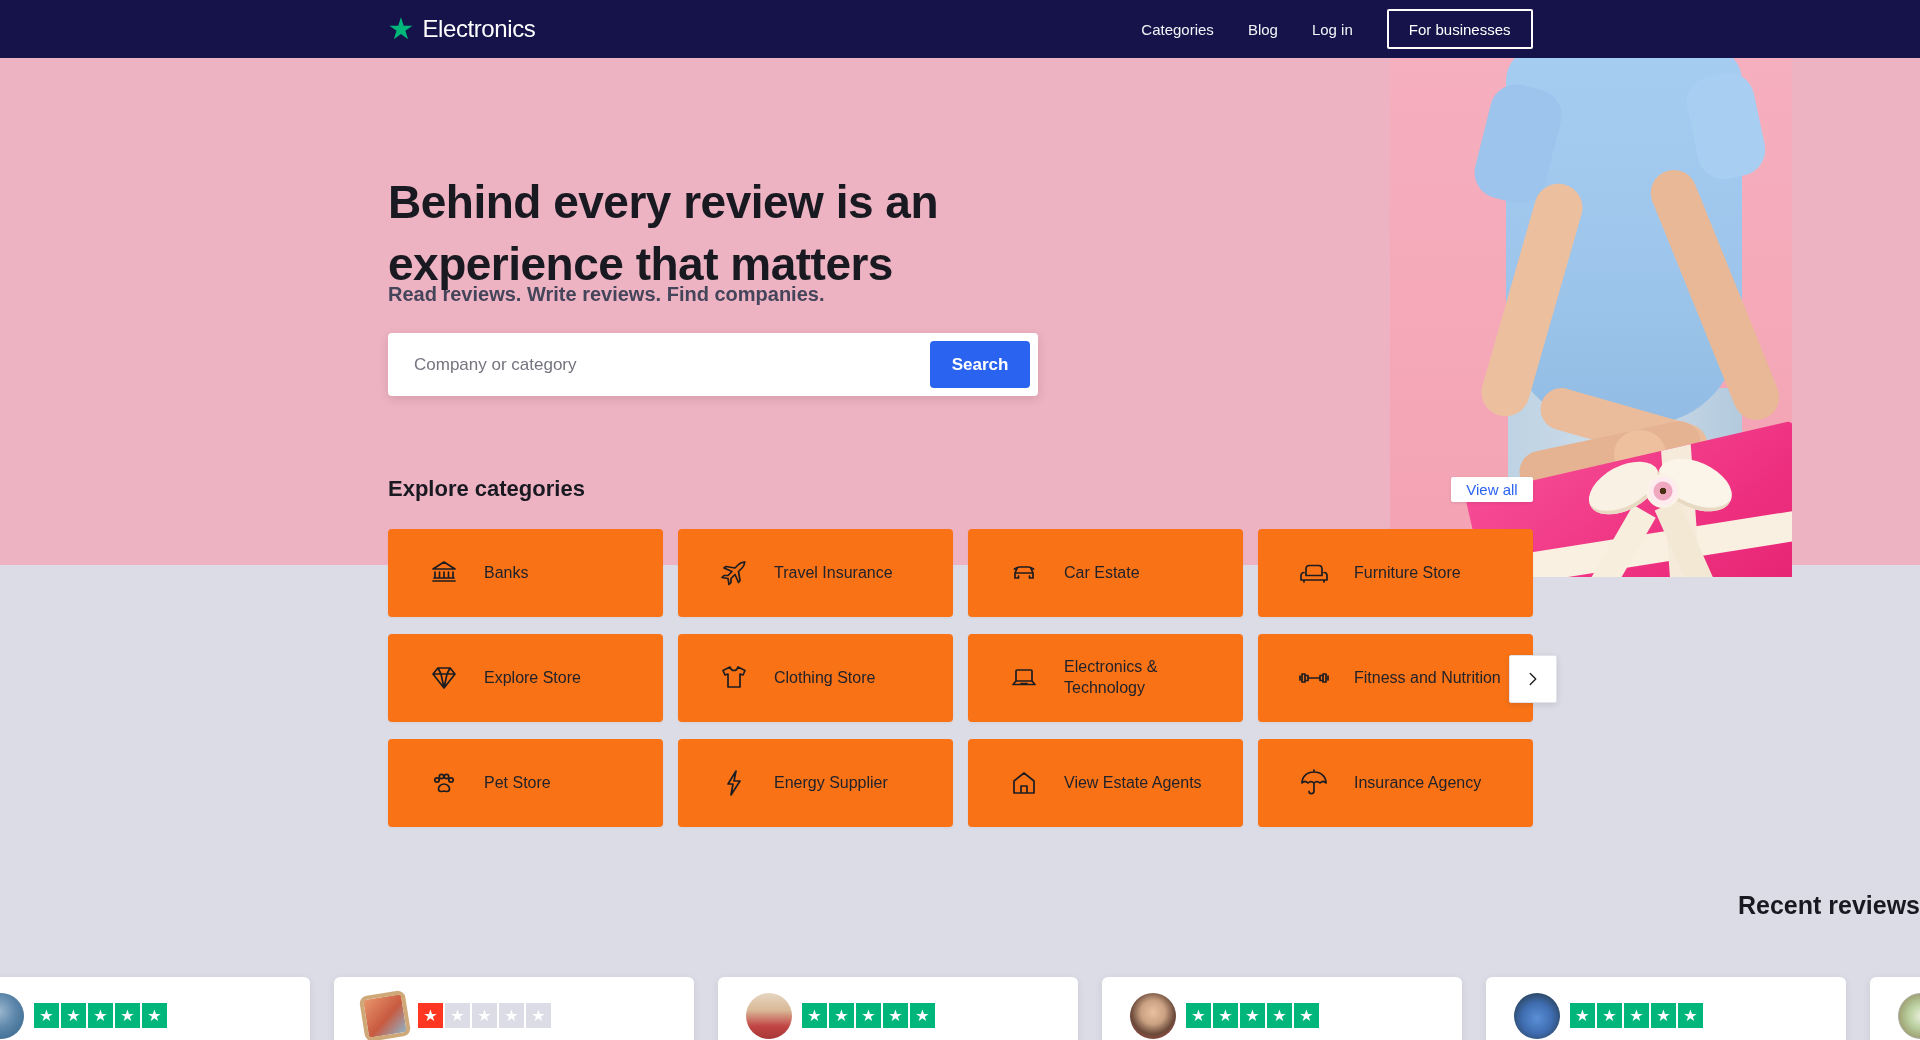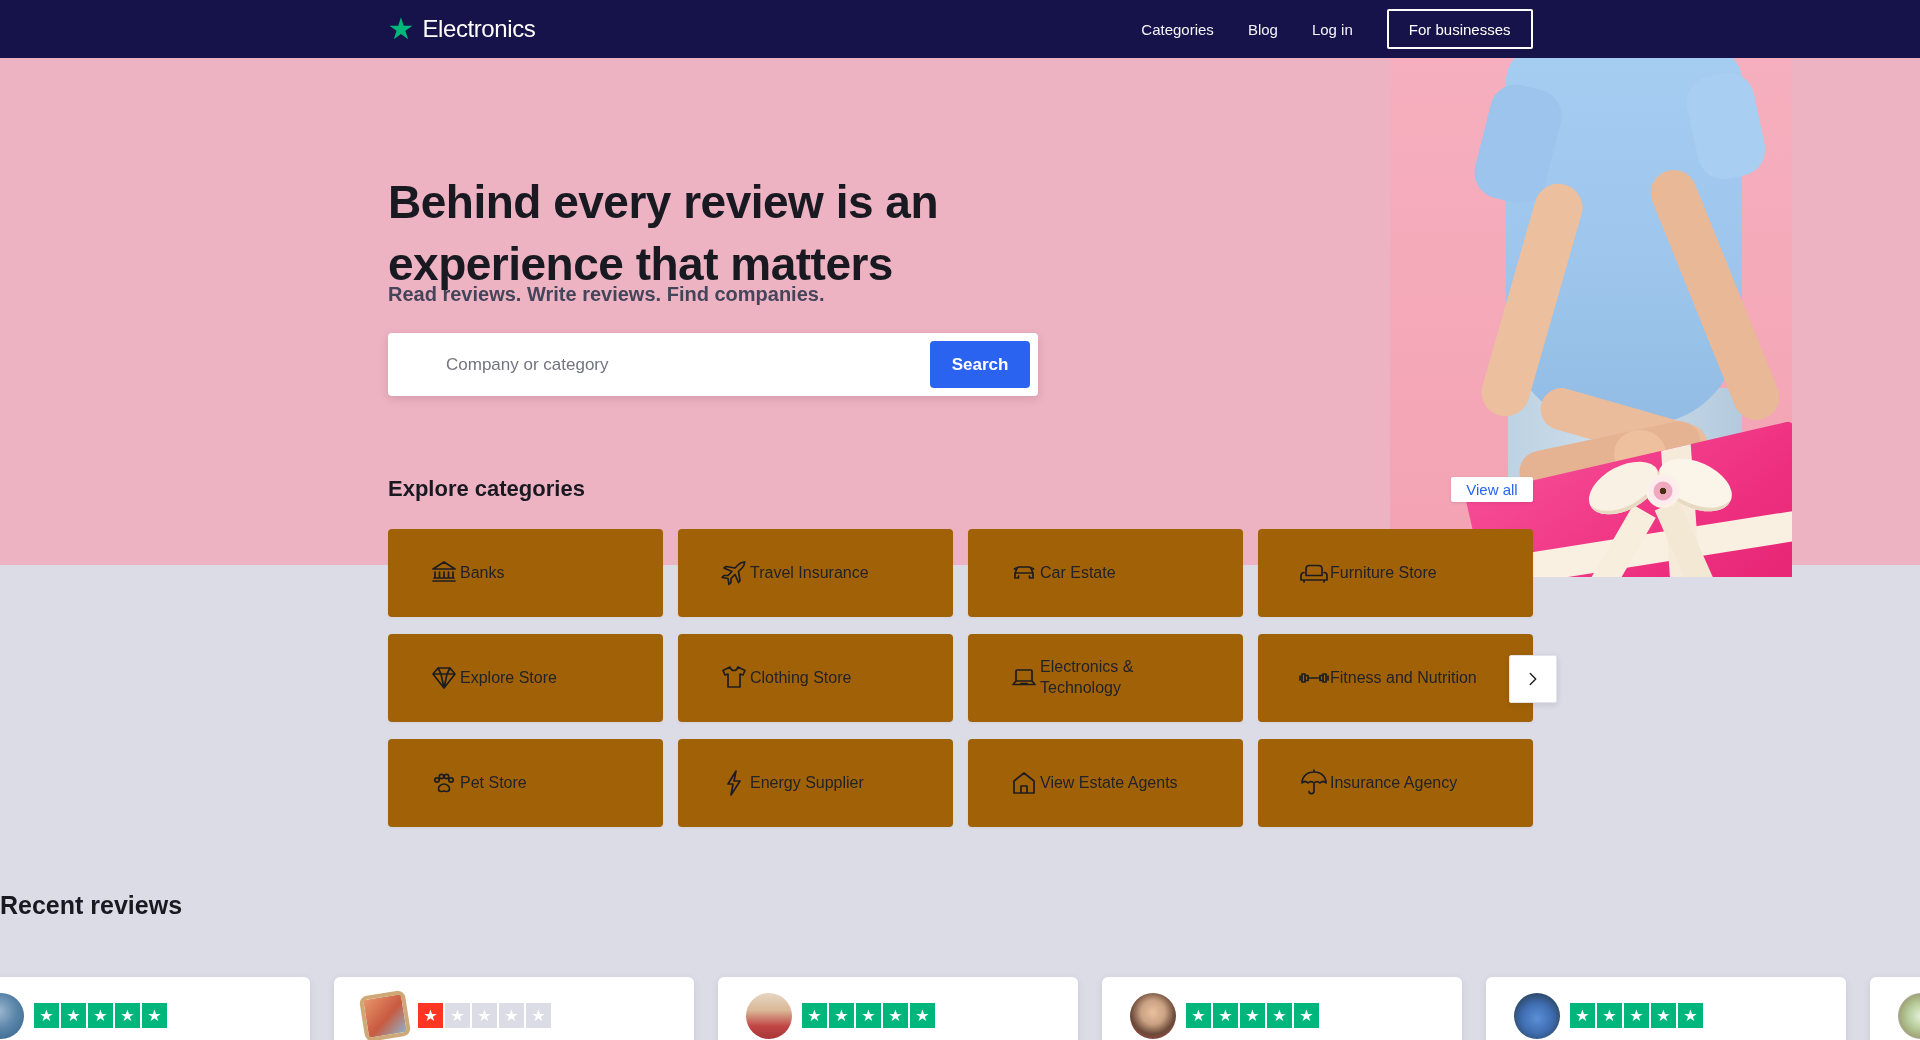--- a/index.html
+++ b/index.html
@@ -44,47 +44,47 @@
   .ph-tail1 { left:214px; top:446px; width:26px; height:110px; background:#f7eedd; transform:rotate(30deg); }
   .ph-tail2 { left:288px; top:442px; width:26px; height:120px; background:#f3e8d4; transform:rotate(-24deg); }
   .ph-flower { left:256px; top:416px; width:34px; height:34px; border-radius:50%;
                background:radial-gradient(circle,#4a3012 0% 16%, #f0a7c0 18% 45%, #fdebf0 50% 100%); border:3px solid #faf2e6; }
 
   
   .content { position:absolute; left:388px; top:58px; width:1145px; height:920px; z-index:2; }
   .hero-title { position:absolute; top:72px; left:0; font-size:46px; line-height:62px; font-weight:700; color:#191921; letter-spacing:-0.5px;margin-top:41px; }
   .hero-sub { position:absolute; top:225px; left:0; font-size:20px; font-weight:700; color:#44445a; }
   .searchbar { position:absolute; top:275px; left:0; width:650px; height:63px; background:#ffffff; border-radius:4px;
-               display:flex; align-items:center; box-shadow:0 3px 10px rgba(60,30,50,0.15);padding-left:32px; }
+               display:flex; align-items:center; box-shadow:0 3px 10px rgba(60,30,50,0.15); }
   .searchbar input { flex:1; height:100%; border:none; outline:none; font-family:inherit; font-size:17px; color:#33333f; padding:0 26px; background:transparent; }
   .searchbar input::placeholder { color:#74747f; }
   .search-btn { width:100px; height:47px; margin-right:8px; background:#2b63f1; color:#ffffff; border:none; border-radius:4px;
                 font-family:inherit; font-size:17px; font-weight:600; cursor:pointer; }
 
   .explore-row { position:absolute; top:412px; left:0; width:100%; height:38px; display:flex; align-items:center; justify-content:space-between; }
   .explore-heading { font-size:22px; font-weight:700; color:#191921; }
   .view-all { width:82px; height:25px; background:#ffffff; border:none; border-radius:2px; color:#2b63f1;
               font-family:inherit; font-size:15px; cursor:pointer; box-shadow:0 1px 3px rgba(30,30,60,0.12); }
 
   
   .cat-grid { position:absolute; top:471px; left:0; width:1145px; display:grid;
               grid-template-columns:repeat(4,1fr); column-gap:15px; row-gap:17px; grid-auto-rows:88px; }
-  .cat-card { background:#a16207; border-radius:4px; display:flex; align-items:center; padding-left:40px; 
+  .cat-card { background:#f97316; border-radius:4px; display:flex; align-items:center; padding-left:40px; gap:24px;
               cursor:pointer; box-shadow:0 1px 3px rgba(30,30,60,0.05); }
   .cat-icon { width:32px; height:32px; flex:0 0 32px; }
   .cat-icon svg { width:32px; height:32px; fill:none; stroke:#1c1c21; stroke-width:1.7; stroke-linecap:round; stroke-linejoin:round; }
   .cat-label { font-size:16px; line-height:1.3; color:#22222a; max-width:150px; }
 
   .chevron-btn { position:absolute; left:1509px; top:655px; width:48px; height:48px; background:#ffffff; border:1px solid #e3e3ea;
                  border-radius:2px; cursor:pointer; z-index:3; display:flex; align-items:center; justify-content:center;
                  box-shadow:0 2px 6px rgba(30,30,60,0.12); }
   .chevron-btn svg { width:22px; height:22px; fill:none; stroke:#1c1c21; stroke-width:2; stroke-linecap:round; stroke-linejoin:round; }
 
   
-  .recent-heading { position:absolute; top:891px; left:0; width:100%; text-align:left; font-size:25px; font-weight:700; color:#191921; z-index:2; }
+  .recent-heading { position:absolute; top:891px; left:0; width:100%; text-align:right; font-size:25px; font-weight:700; color:#191921; z-index:2; }
   .reviews-row { position:absolute; top:977px; left:-50px; display:flex; gap:24px; z-index:2; }
   .review-card { width:360px; height:140px; background:#ffffff; border-radius:6px; flex:0 0 360px;
                  box-shadow:0 2px 8px rgba(30,30,60,0.08); cursor:pointer; position:relative; }
   .rv-avatar { position:absolute; left:28px; top:16px; width:46px; height:46px; border-radius:50%; }
   .av-city   { background:radial-gradient(circle at 45% 40%, #9db8d0 0%, #5d87ab 45%, #2e5f86 100%); }
   .av-couple { background:linear-gradient(180deg,#e6d6c2 0%,#d9b896 38%,#c14545 72%,#a83838 100%); }
   .av-woman  { background:radial-gradient(circle at 50% 42%,#e9c1a0 0%,#caa182 34%,#6b4a3a 62%,#b84848 100%); }
   .av-man    { background:radial-gradient(circle at 50% 55%,#5a8fd6 0%,#3f6cb0 45%,#1d2b28 100%); }
   .av-logo   { background:radial-gradient(circle at 50% 50%,#e9f0dc 0%,#b9cf9e 40%,#8a7a50 100%); border:1px solid #a8a89a; }
   .av-frame  { border-radius:8px; border:4px solid #cfa878; transform:rotate(-9deg);

